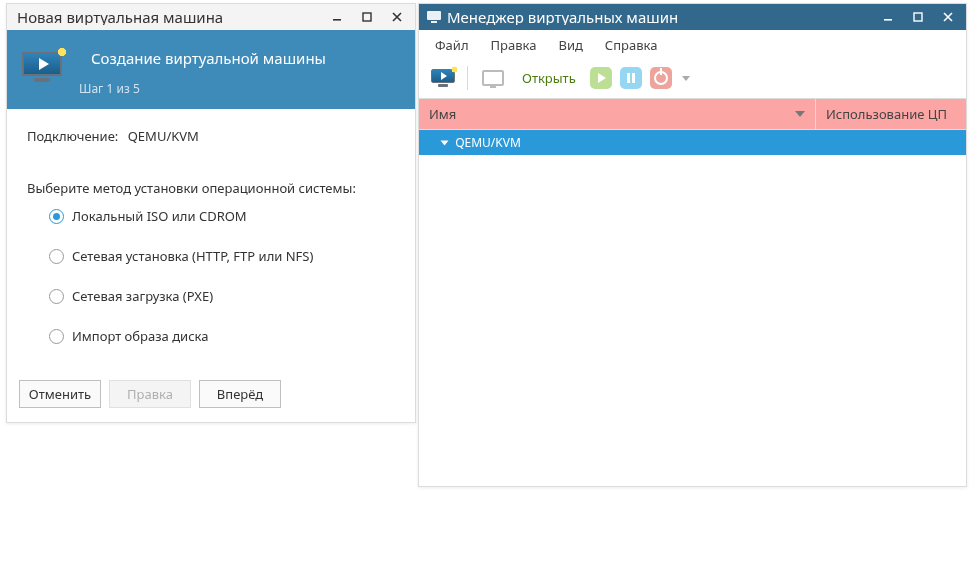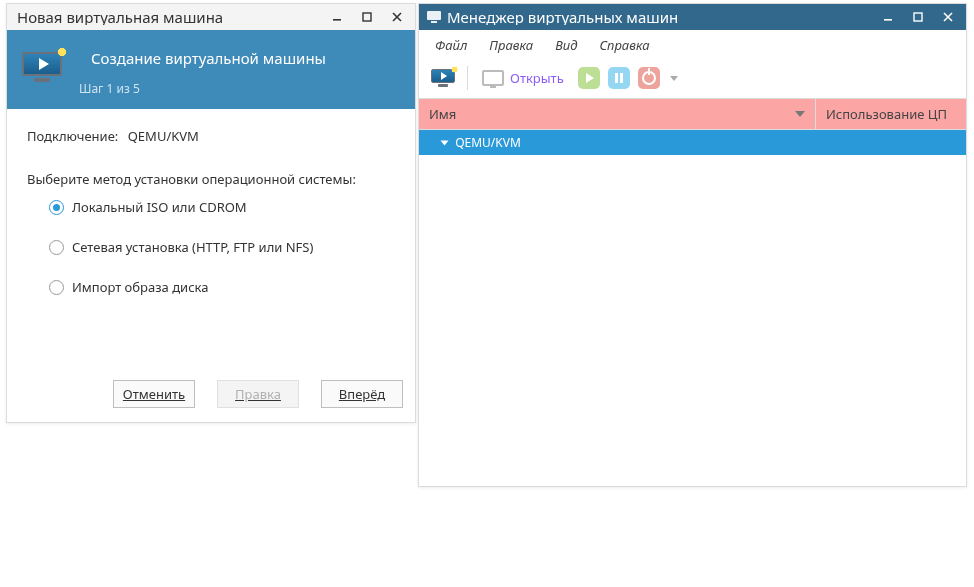--- a/index.html
+++ b/index.html
@@ -93,21 +93,21 @@
     font-size: 12px;
     color: #cfe3f0;
     margin-top: 2px;
   }
   .wiz-body {
     flex: 1;
     padding: 18px 20px 8px 20px;
     font-size: 13px;
     color: #333;
   }
-  .conn-line { margin-bottom: 25px; }
+  .conn-line { margin-bottom: 34px; }
   .conn-label { margin-right: 6px; }
   .prompt { margin-bottom: 10px; }
   .radio-list {
     padding-left: 22px;
     display: flex;
     flex-direction: column;
     gap: 22px;
   }
   .radio-item {
     display: flex;
@@ -127,24 +127,22 @@
   .radio.checked { border-color: #2a99d9; }
   .radio.checked::after {
     content: "";
     position: absolute;
     inset: 3px;
     border-radius: 50%;
     background: #2a99d9;
   }
   .wiz-footer {
     display: flex;
-    justify-content: flex-end;
-    gap: 22px;
+    gap: 8px;
     padding: 10px 12px 14px 12px;
-    text-decoration: underline;
   }
   .btn {
     min-width: 82px;
     height: 28px;
     border: 1px solid #bfbfbf;
     background: #fafafa;
     font-size: 13px;
     color:#333;
     display: flex;
     align-items: center;
@@ -167,43 +165,42 @@
   .menubar {
     display: flex;
     gap: 2px;
     padding: 4px 6px;
     font-size: 13px;
     color: #444;
   }
   .menubar span {
     padding: 2px 10px;
     cursor: default;
-    font-style: italic;
   }
   .toolbar {
     display: flex;
     align-items: center;
     gap: 8px;
     padding: 4px 8px 6px 8px;
   }
   .tb-btn {
     height: 28px;
     display:flex;
     align-items:center;
     justify-content:center;
   }
   .tb-newvm { width: 32px; }
   .sep {
     width: 1px; height: 24px;
     background: #d9d9d9;
   }
   .tb-open {
-    display:flex; align-items:center; gap:6px;
+    display:flex; align-items:center; gap:18px;
     padding: 0 6px;
-    color:#8b5cf6;
+    color:#4d7c0f;
     height: 28px;
   }
   .tb-open .mon-off {
     width:22px;height:16px;border:2px solid #bbb;border-radius:2px;position:relative;
   }
   .tb-open .mon-off::after{content:"";position:absolute;left:6px;right:6px;bottom:-4px;height:2px;background:#bbb;}
   .pill {
     width: 22px; height: 22px;
     border-radius: 5px;
     display:flex;align-items:center;justify-content:center;
@@ -318,20 +315,24 @@
     <div class="prompt">Выберите метод установки операционной системы:</div>
 
     <div class="radio-list">
       <label class="radio-item">
         <span class="radio checked"></span>
         <span>Локальный ISO или CDROM</span>
       </label>
       <label class="radio-item">
         <span class="radio"></span>
         <span>Сетевая установка (HTTP, FTP или NFS)</span>
+      </label>
+      <label class="radio-item">
+        <span class="radio"></span>
+        <span>Сетевая загрузка (PXE)</span>
       </label>
       <label class="radio-item">
         <span class="radio"></span>
         <span>Импорт образа диска</span>
       </label>
     </div>
   </div>
 
   <div class="wiz-footer">
     <div class="btn">

